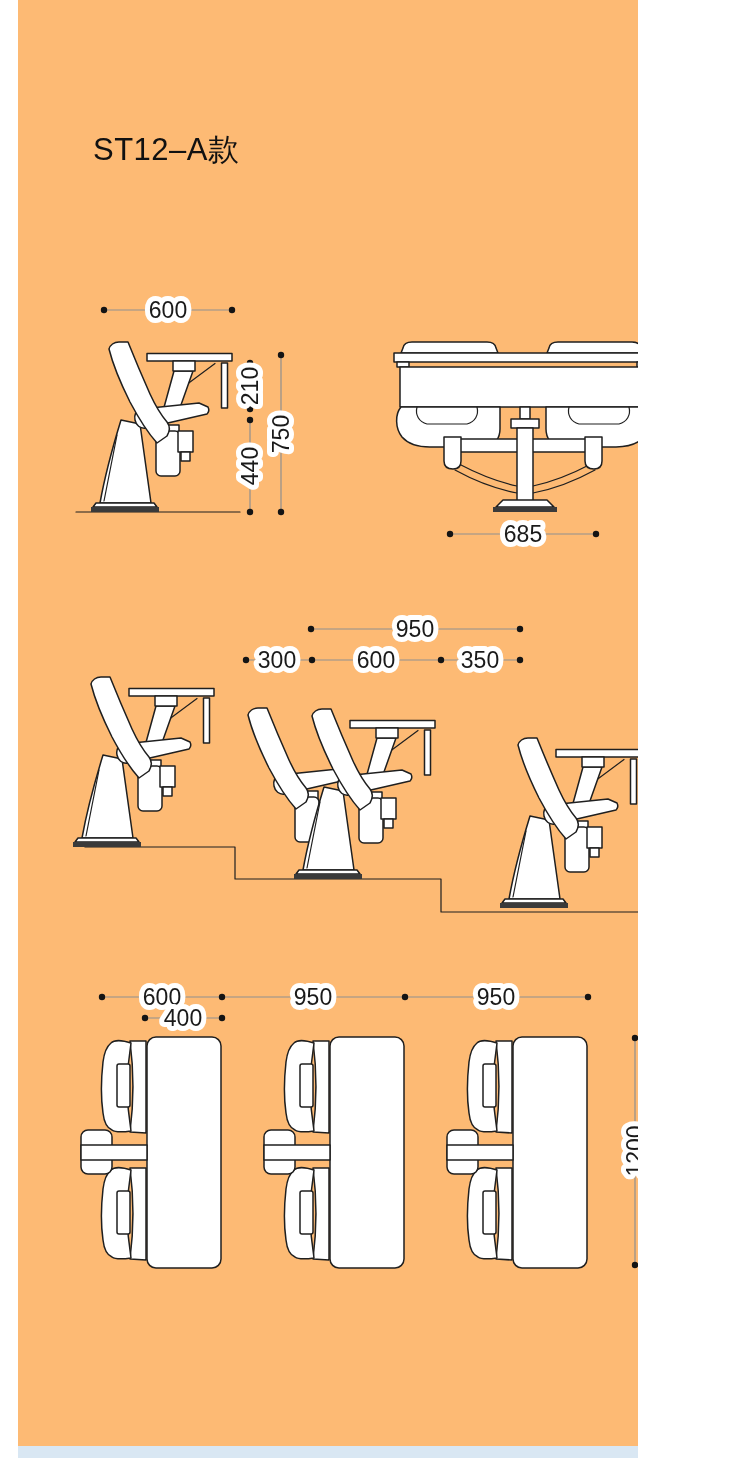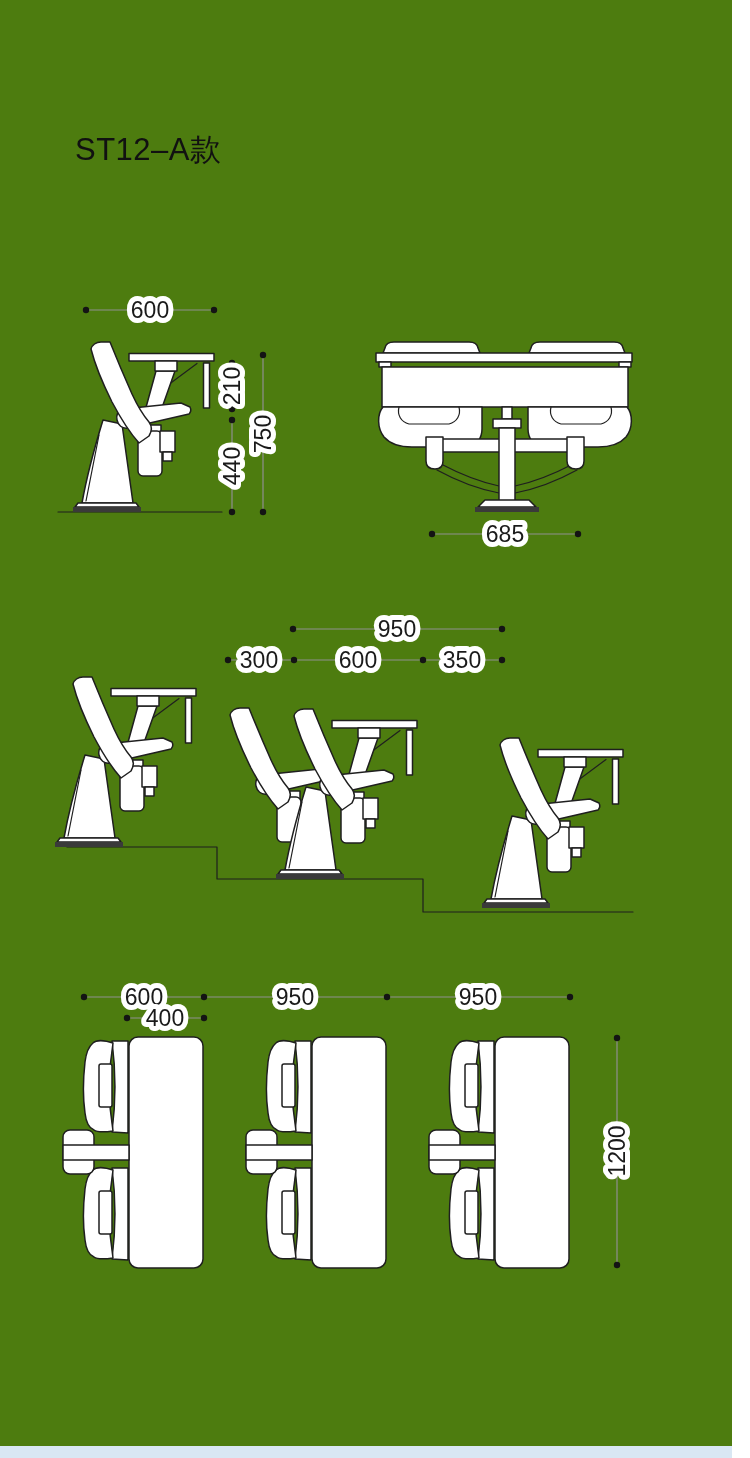--- a/index.html
+++ b/index.html
@@ -1,18 +1,18 @@
 <!DOCTYPE html>
 <html><head>
 <meta charset="utf-8">
 <style>
   html,body { margin:0; padding:0; background:#ffffff; }
   .page {
-    position:relative; width:732px; height:1458px; background:#4d7c0f;
-    font-family:"Liberation Sans", sans-serif; overflow:hidden;
+    position:relative; width:620px; height:1458px; background:#fdba74;
+    font-family:"Liberation Sans", sans-serif; overflow:hidden;margin-left:18px;
   }
   svg { display:block; }
   .ln   { fill:#ffffff; stroke:#1f1f1f; stroke-width:1.5; stroke-linejoin:round; stroke-linecap:round; }
   .thin { fill:none;    stroke:#1f1f1f; stroke-width:1.2; stroke-linejoin:round; stroke-linecap:round; }
   .dim  { stroke:#8f8f8f; stroke-width:1.2; fill:none; }
   .dot  { fill:#141414; stroke:none; }
   .dim-label {
     font-family:"Liberation Sans", sans-serif; font-size:23px; fill:#1a1a1a;
     text-anchor:middle; dominant-baseline:central;
     paint-order:stroke; stroke:#ffffff; stroke-width:10px; stroke-linejoin:round;

